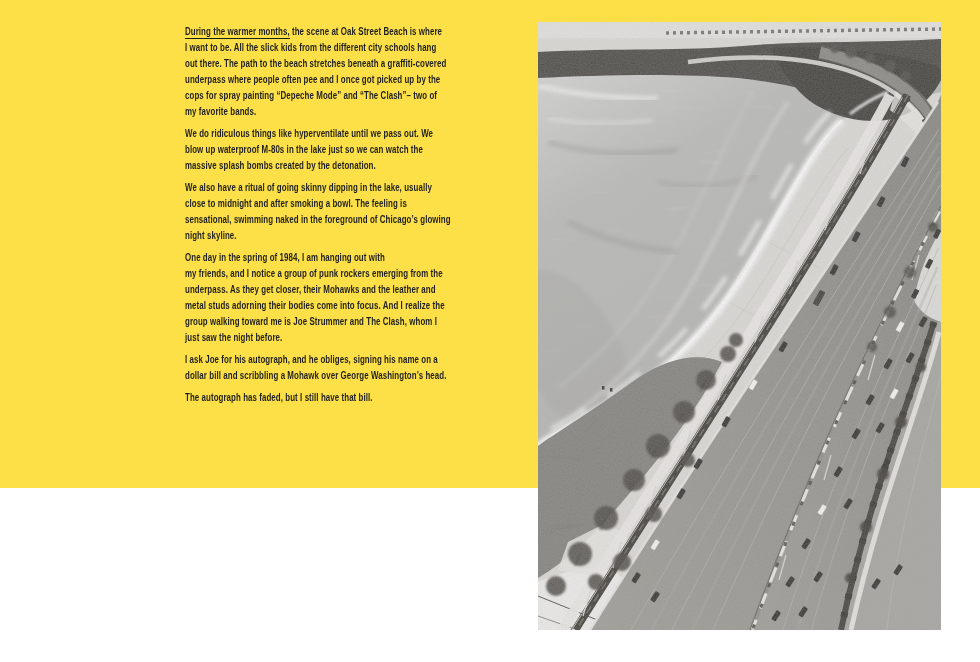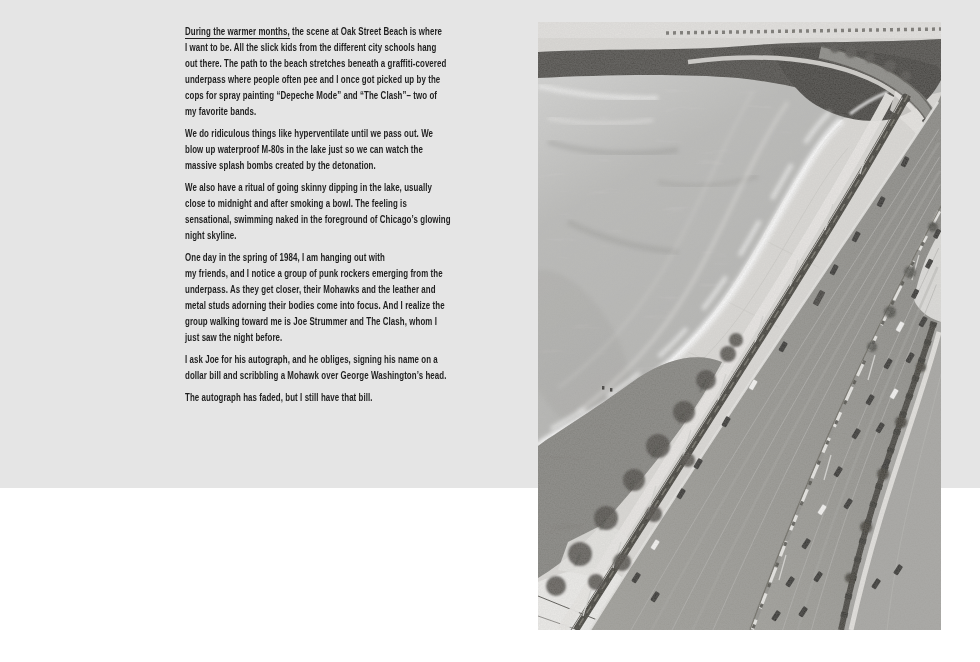--- a/index.html
+++ b/index.html
@@ -1,17 +1,17 @@
 <!DOCTYPE html>
 <html><head>
 <meta charset="utf-8">
 <style>
   html,body{margin:0;padding:0;background:#ffffff;}
   body{width:980px;height:662px;overflow:hidden;font-family:"Liberation Sans",sans-serif;}
-  .page{position:relative;width:980px;height:488px;background:#e5e5e5;}
+  .page{position:relative;width:980px;height:488px;background:#fde047;}
   .text-col{
     position:absolute;left:185px;top:24px;width:365px;
     transform:scaleX(0.79);transform-origin:0 0;
     color:#1f1f1f;
   }
   .text-col p{
     margin:0 0 6px 0;
     font-weight:bold;font-size:10px;line-height:16px;
     letter-spacing:0.1px;white-space:pre;
   }

